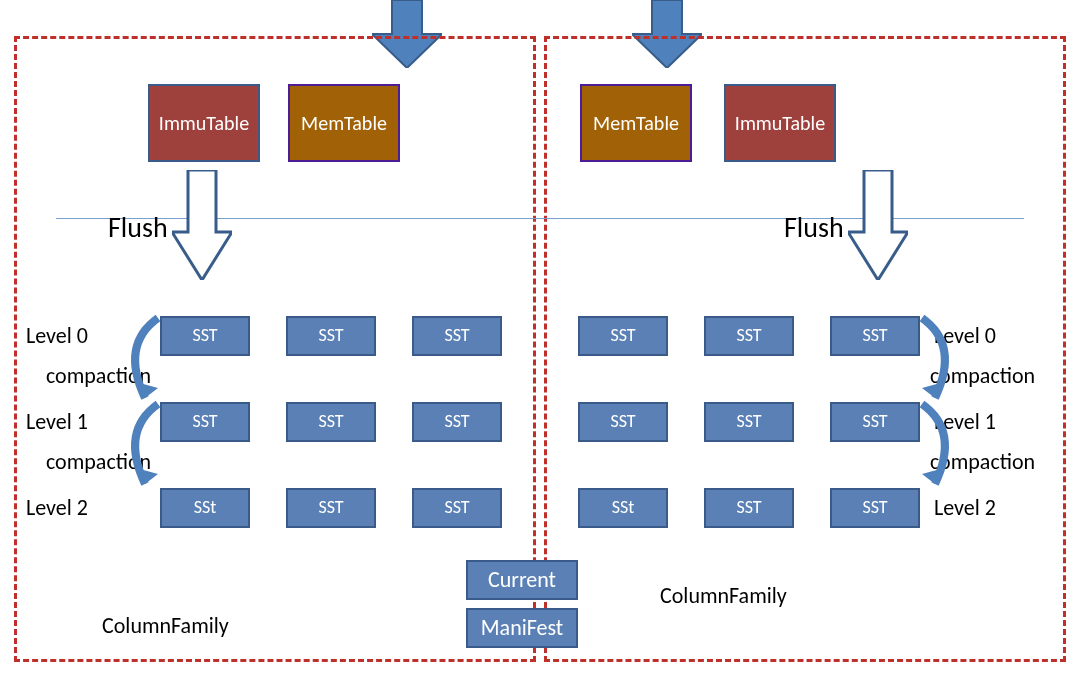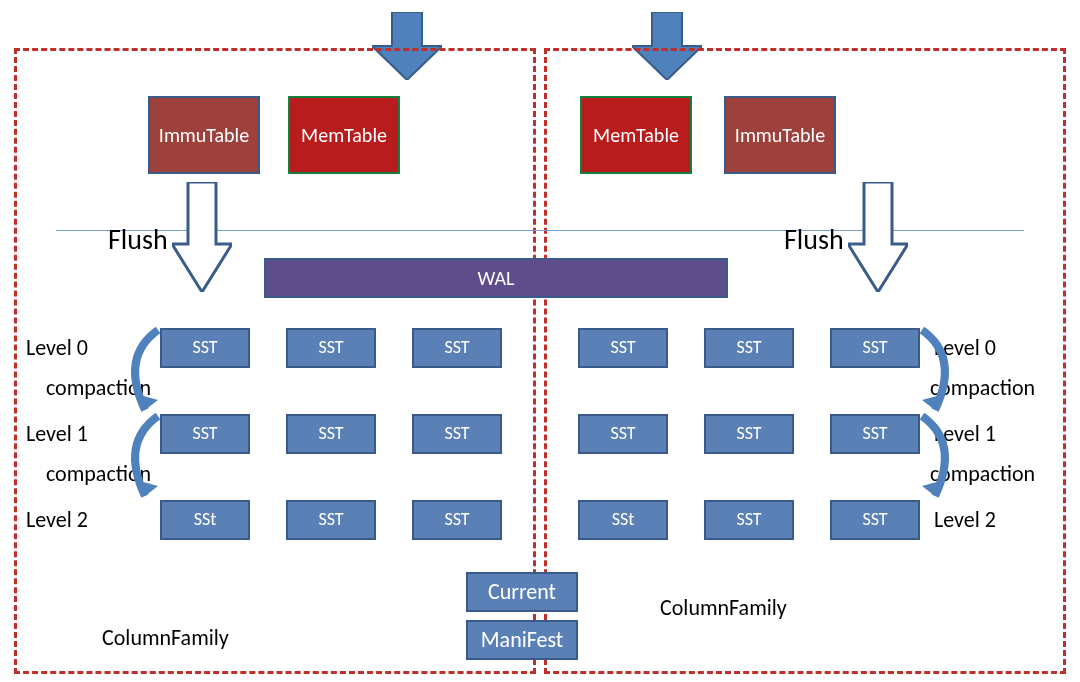--- a/index.html
+++ b/index.html
@@ -9,38 +9,37 @@
     font-family: Calibri, Arial, sans-serif;
     background: #fff;
     width: 1080px;
     height: 682px;
     position: relative;
   }
   .canvas {
     position: relative;
     width: 1080px;
     height: 482px;
-    margin-top: 12px;
   }
   .dashed-box {
     position: absolute;
     border: 3px dashed #c0302a;
   }
   .box {
     position: absolute;
     display: flex;
     align-items: center;
     justify-content: center;
     text-align: center;
     color: #fff;
     font-size: 20px;
     line-height: 1.1;
   }
   .immutable-box { background: #9e413d; border: 2px solid #3a5a8a; }
-  .memtable-box { background: #b91c1c; border: 2px solid #15803d; }
+  .memtable-box { background: #a16207; border: 2px solid #4c1d95; }
   .wal-box { background: #5f4d8b; border: 2px solid #3a5a8a; }
   .sst-box { background: #5a80b5; border: 2px solid #3a5a8a; font-size: 18px; }
   .meta-box { background: #5a80b5; border: 2px solid #3a5a8a; font-size: 22px; }
   .label {
     position: absolute;
     color: #000;
     font-size: 22px;
     white-space: nowrap;
   }
   .flush-label { font-size: 28px; }
@@ -96,23 +95,20 @@
   <svg class="hollow-arrow" style="left:172px; top:170px; width:60px; height:110px;" viewBox="0 0 60 110">
     <polygon points="16,0 44,0 44,62 60,62 30,110 0,62 16,62" fill="#fff" stroke="#385d8a" stroke-width="3"></polygon>
   </svg>
   <svg class="hollow-arrow" style="left:848px; top:170px; width:60px; height:110px;" viewBox="0 0 60 110">
     <polygon points="16,0 44,0 44,62 60,62 30,110 0,62 16,62" fill="#fff" stroke="#385d8a" stroke-width="3"></polygon>
   </svg>
 
   <div class="label flush-label" style="left:108px; top:210px;">Flush</div>
   <div class="label flush-label" style="left:784px; top:210px;">Flush</div>
 
-  <div class="box wal-box" style="left:264px; top:246px; width:464px; height:40px;">
-    <span>WAL</span>
-  </div>
 
   <div class="box sst-box" style="left:160px; top:316px; width:90px; height:40px;">
       <span>SST</span>
     </div>
   <div class="box sst-box" style="left:286px; top:316px; width:90px; height:40px;">
       <span>SST</span>
     </div>
   <div class="box sst-box" style="left:412px; top:316px; width:90px; height:40px;">
       <span>SST</span>
     </div>

